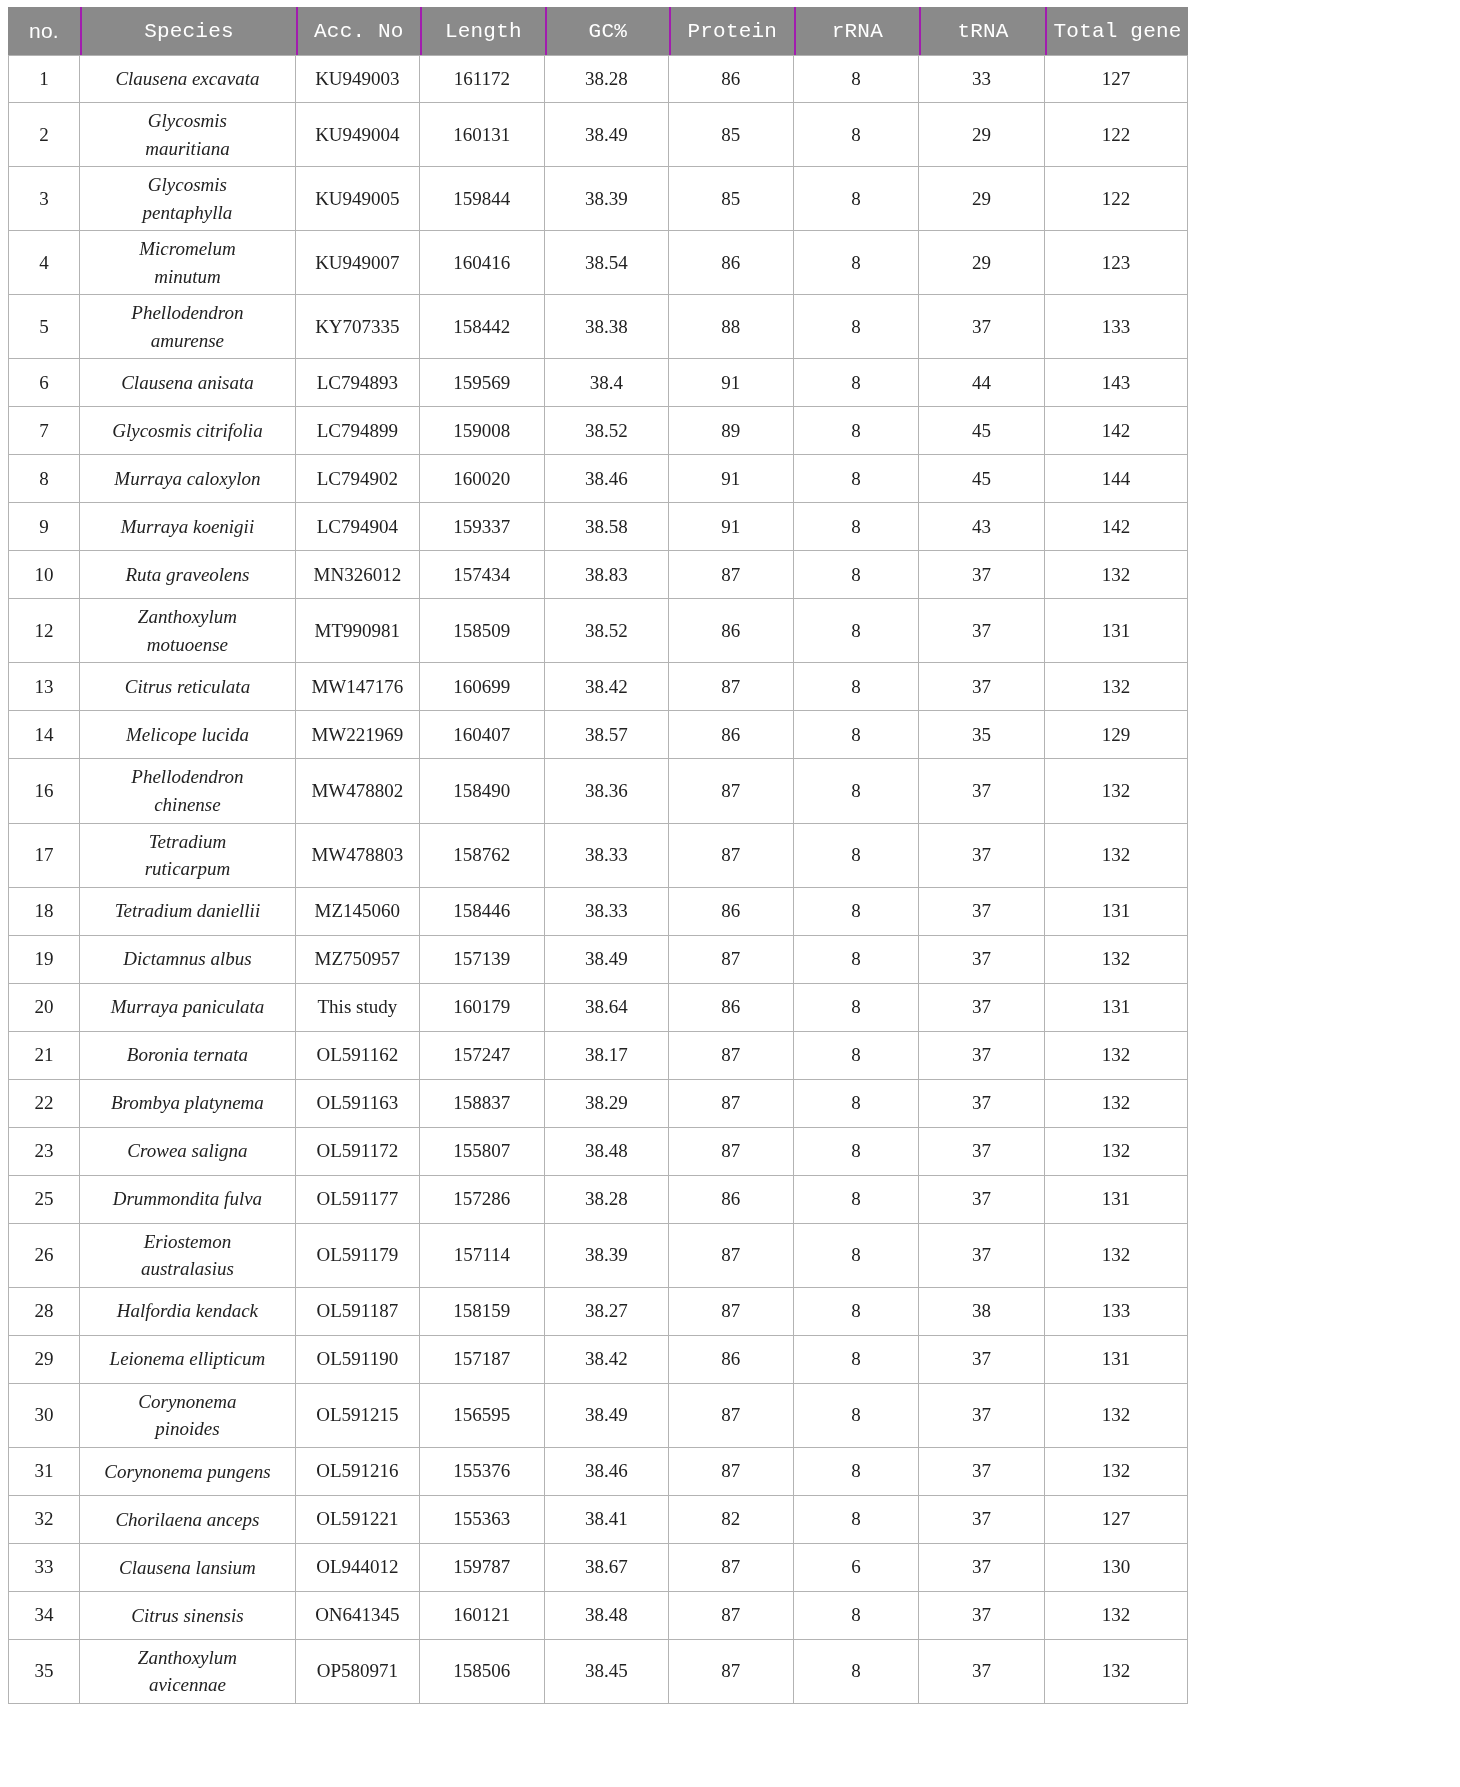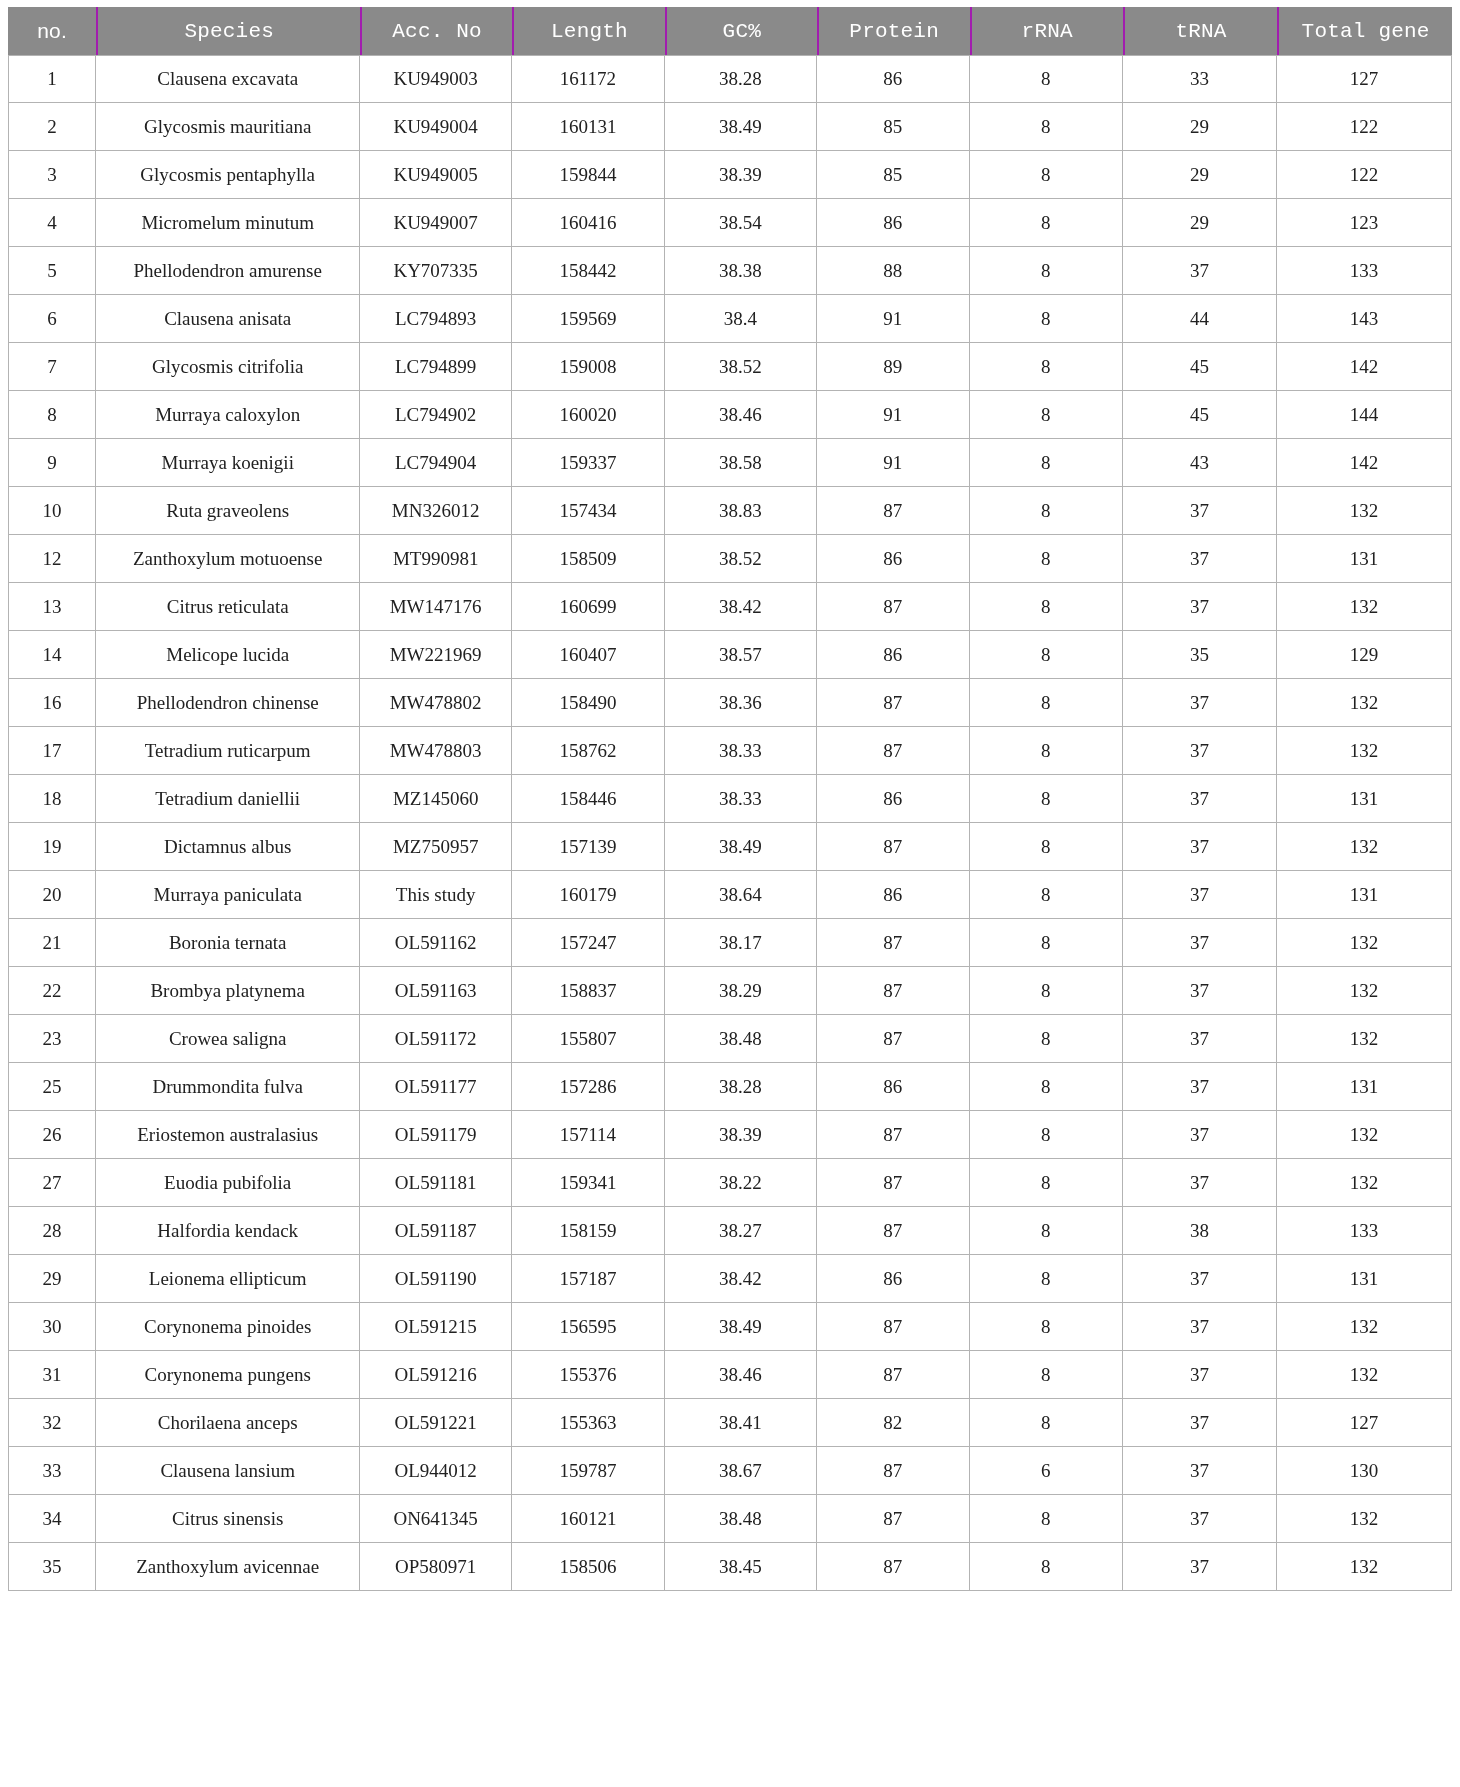--- a/index.html
+++ b/index.html
@@ -14,21 +14,21 @@
   body{
     width:1460px;
     min-height:1787px;
     background:var(--page-bg);
     font-family:"Liberation Serif", serif;
   }
   .page{
     padding:7px 8px 24px 8px;
   }
   table{
-    width:1444px;
+    width:1180px;
     border-collapse:separate;
     border-spacing:0;
     table-layout:fixed;
   }
   col.col-no{width:6.1%;}
   col.col-species{width:18.3%;}
   col.col-acc{width:10.5%;}
   col.col-length{width:10.6%;}
   col.col-gc{width:10.5%;}
   col.col-protein{width:10.6%;}
@@ -58,20 +58,21 @@
     padding:4px 8px;
     border-right:1px solid var(--border);
     border-bottom:1px solid var(--border);
     background:#ffffff;
     white-space:nowrap;
     overflow:hidden;
   }
   td:first-child{border-left:1px solid var(--border);}
   tbody tr:first-child td{border-top:1px solid var(--border);}
   td.col-species{
+    font-style:italic;
     white-space:pre-line;
     padding:4px 24px;
     line-height:1.45;
   }
   td.col-acc{font-style:normal;text-align:center;}
 </style>
 </head>
 <body>
 
 <div class="page">
@@ -348,31 +349,20 @@
           <td class="col-species">Eriostemon australasius</td>
           <td class="col-acc">OL591179</td>
           <td class="col-length">157114</td>
           <td class="col-gc">38.39</td>
           <td class="col-protein">87</td>
           <td class="col-rrna">8</td>
           <td class="col-trna">37</td>
           <td class="col-total">132</td>
         </tr>
         <tr>
-          <td class="col-no">27</td>
-          <td class="col-species">Euodia pubifolia</td>
-          <td class="col-acc">OL591181</td>
-          <td class="col-length">159341</td>
-          <td class="col-gc">38.22</td>
-          <td class="col-protein">87</td>
-          <td class="col-rrna">8</td>
-          <td class="col-trna">37</td>
-          <td class="col-total">132</td>
-        </tr>
-        <tr>
           <td class="col-no">28</td>
           <td class="col-species">Halfordia kendack</td>
           <td class="col-acc">OL591187</td>
           <td class="col-length">158159</td>
           <td class="col-gc">38.27</td>
           <td class="col-protein">87</td>
           <td class="col-rrna">8</td>
           <td class="col-trna">38</td>
           <td class="col-total">133</td>
         </tr>

